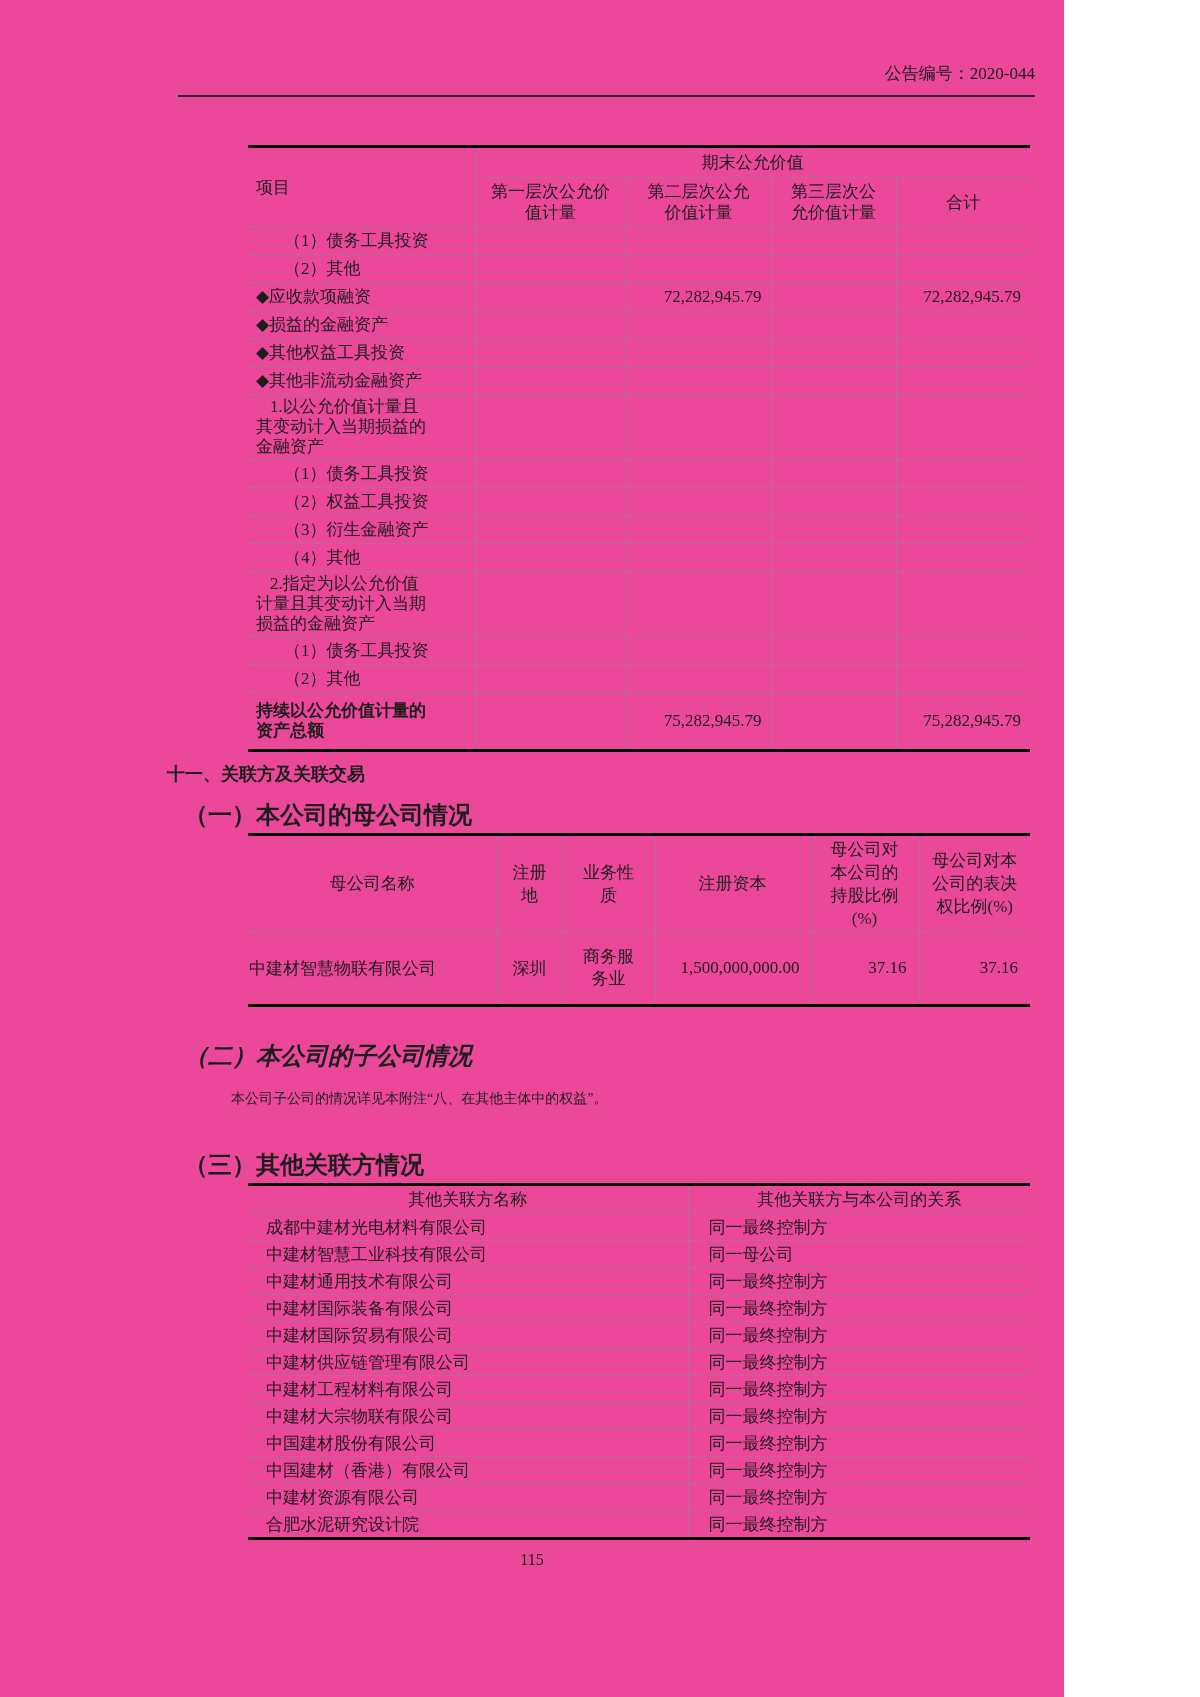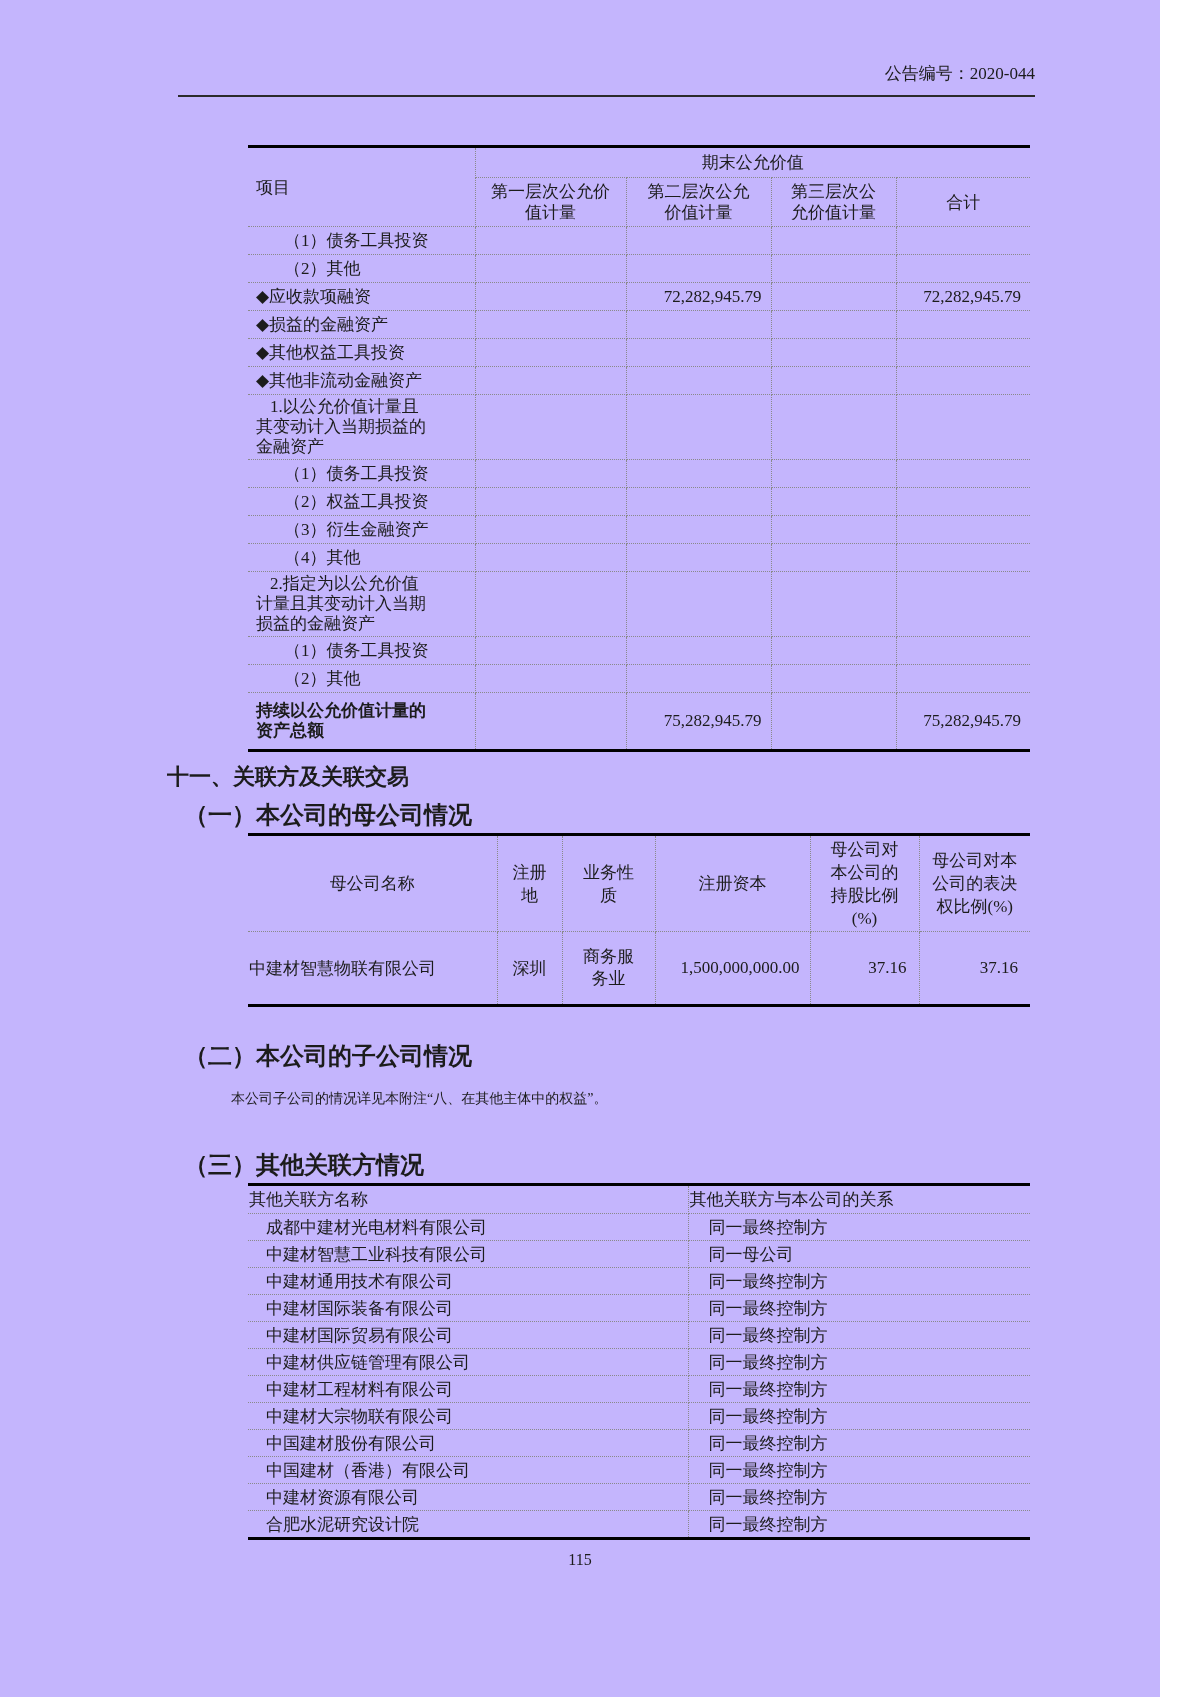--- a/index.html
+++ b/index.html
@@ -1,17 +1,17 @@
 <!DOCTYPE html>
 <html><head>
 <meta charset="utf-8">
 <style>
   html,body { margin:0; padding:0; background:#ffffff; }
   .page {
-    position:relative; width:1160px; height:1697px; background:#c4b5fd;
+    position:relative; width:1064px; height:1697px; background:#ec4899;
     font-family:"Liberation Serif","DejaVu Serif",serif; color:#1c1c1c;
     overflow:hidden;
   }
   .abs { position:absolute; }
 
   
   .notice { top:62px; left:178px; width:857px; text-align:right; font-size:17px; }
   .top-rule { top:95px; left:178px; width:857px; height:0; border-top:2px solid #2b2b2b; }
 
   
@@ -42,29 +42,29 @@
   .t2 tr.d td { height:70px; }
   .t2 .c-name { }
   .t2 .c-place { text-align:center; }
   .t2 .c-biz { text-align:center; line-height:22px; }
   .t2 .c-cap { text-align:right; padding-right:10px; }
   .t2 .c-pct { text-align:right; padding-right:12px; }
 
   
   .t3 { left:248px; top:1183px; width:782px; }
   .t3 td { height:24px; }
-  .t3 .h { text-align:left; height:25px;margin-top:32px; }
+  .t3 .h { text-align:center; height:25px;margin-top:32px; }
   .t3 .c1 { padding-left:18px; }
   .t3 .c2 { padding-left:20px; }
 
   
-  .h-main { left:167px; top:762px; font-size:22px; font-weight:bold; }
+  .h-main { left:167px; top:762px; font-size:18px; font-weight:bold; }
   .h-sub  { font-size:24px; font-weight:bold; }
   .h-sub1 { left:184px; top:799px; }
-  .h-sub2 { left:184px; top:1040px; }
+  .h-sub2 { left:184px; top:1040px;font-style:italic; }
   .h-sub3 { left:184px; top:1149px; }
   .para   { left:231px; top:1090px; font-size:14px; }
   .pageno { top:1551px; left:0; width:100%; text-align:center; font-size:16px; }
 </style>
 </head>
 <body>
 
 <div class="page">
 
   <div class="abs notice">公告编号：2020-044</div>

